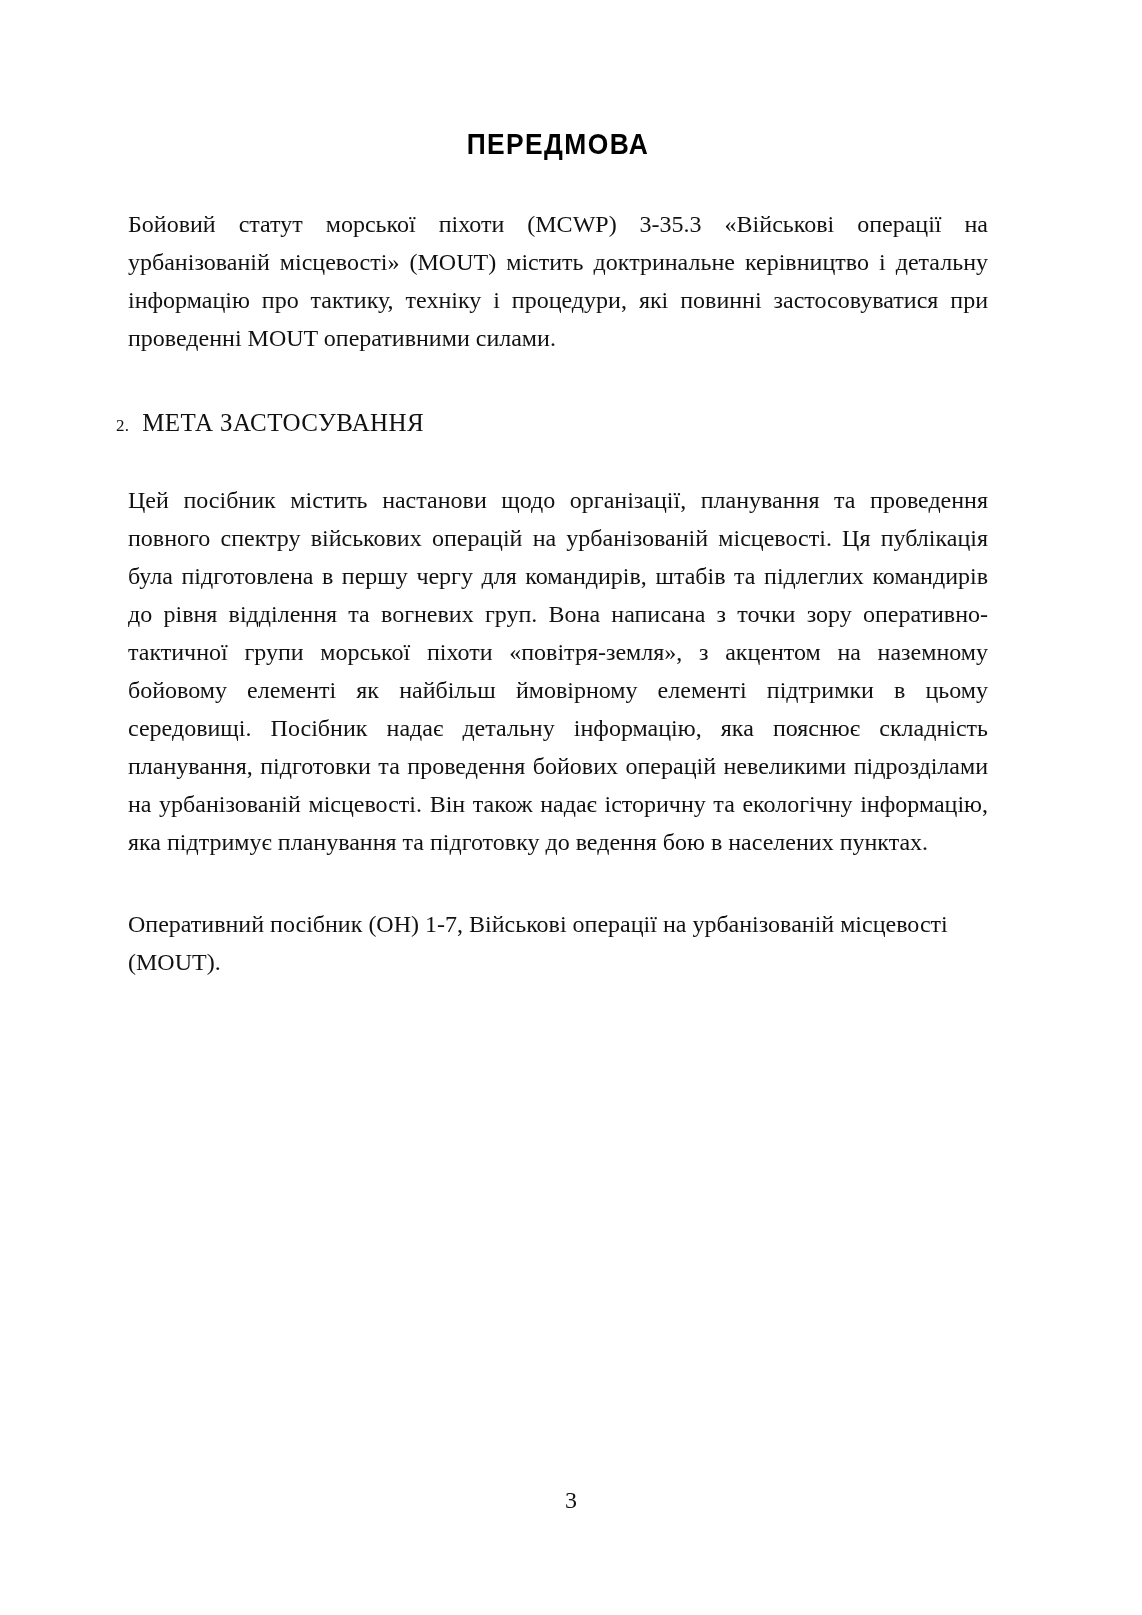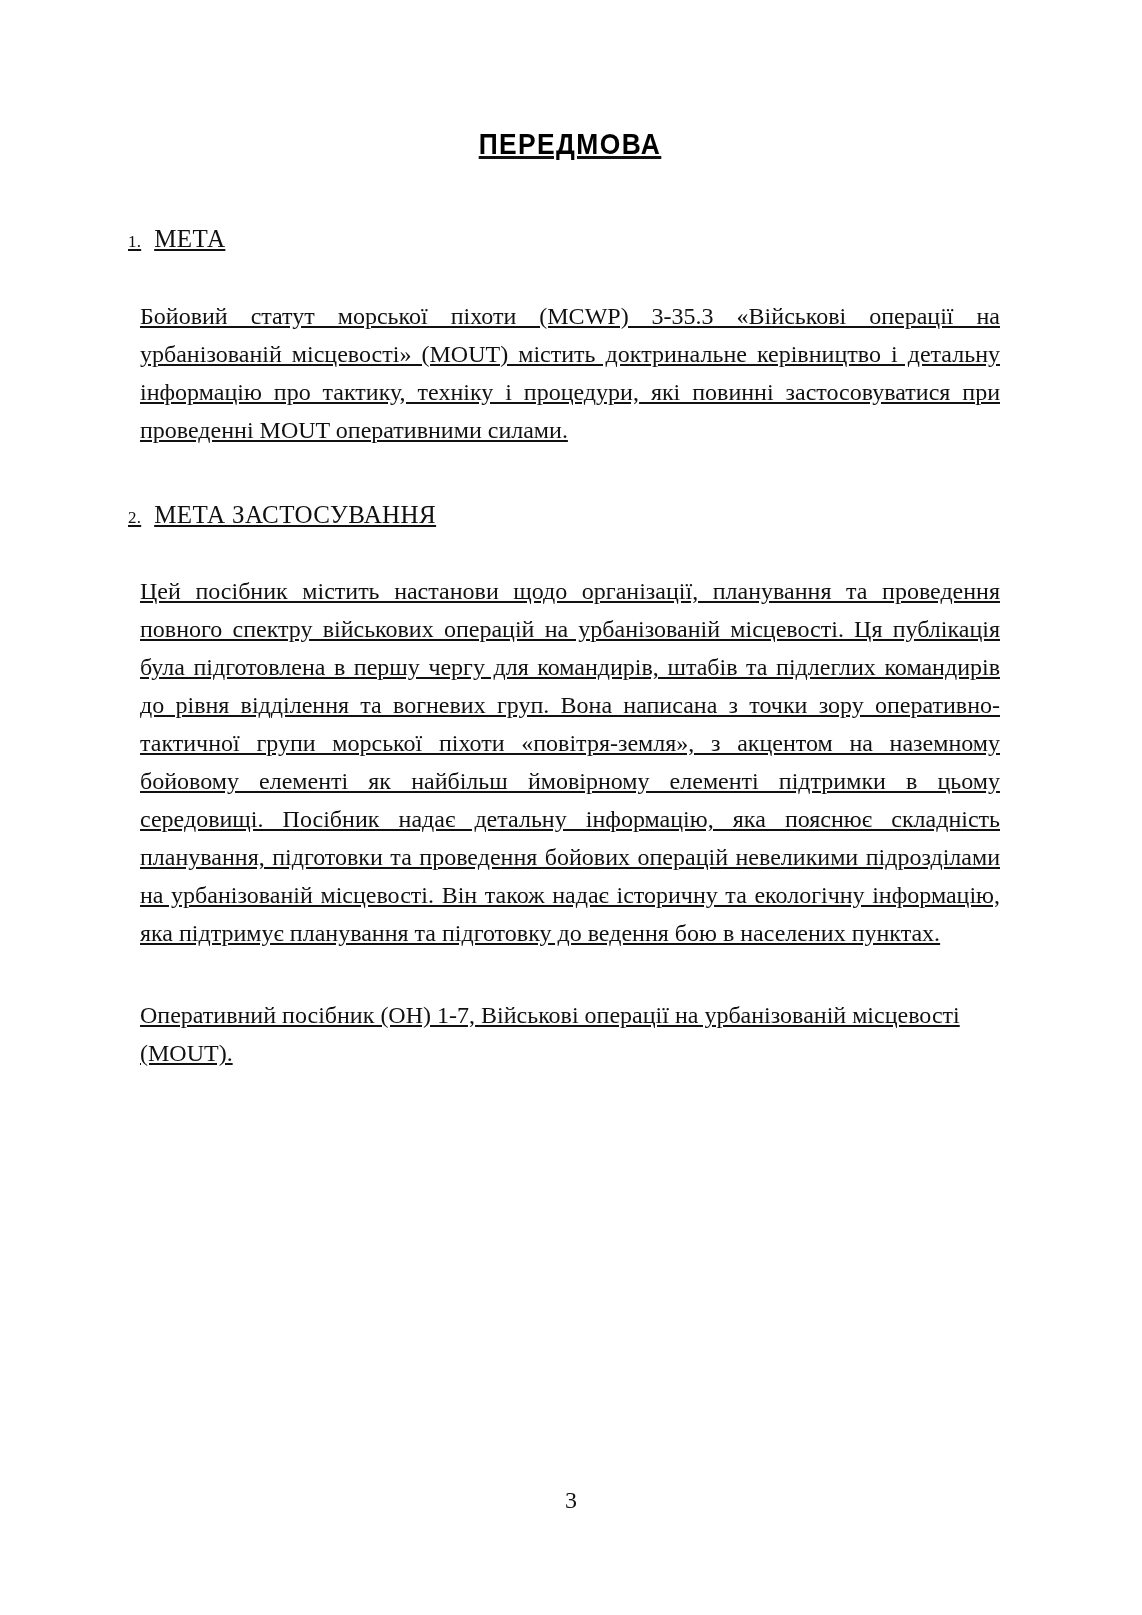--- a/index.html
+++ b/index.html
@@ -16,24 +16,23 @@
     color: #111111;
     overflow: hidden;
   }
   .page {
     position: absolute;
     inset: 0;
     background: #ffffff;
   }
   .content {
     position: absolute;
-    left: 128px;
+    left: 116px;
     top: 0;
     width: 884px;
-    text-decoration: underline;
   }
 
   
   .page-title {
     text-align: center;
     font-family: "Liberation Sans", "DejaVu Sans", sans-serif;
     font-weight: bold;
     font-size: 30px;
     letter-spacing: 1.6px;
     color: #000000;
@@ -97,23 +96,20 @@
   }
 </style>
 </head>
 <body>
 
 <div class="page">
   <div class="content">
 
     <h1 class="page-title">ПЕРЕДМОВА</h1>
 
-    <h2 class="section-heading block-sec1-heading">
-      <span class="num">1.</span><span class="heading-text">МЕТА</span>
-    </h2>
     <p class="body-paragraph block-sec1-body">Бойовий статут морської піхоти (MCWP) 3-35.3 «Військові операції на урбанізованій місцевості» (MOUT) містить доктринальне керівництво і детальну інформацію про тактику, техніку і процедури, які повинні застосовуватися при проведенні MOUT оперативними силами.</p>
 
     <h2 class="section-heading block-sec2-heading">
       <span class="num">2.</span><span class="heading-text">МЕТА ЗАСТОСУВАННЯ</span>
     </h2>
     <p class="body-paragraph block-sec2-body">Цей посібник містить настанови щодо організації, планування та проведення повного спектру військових операцій на урбанізованій місцевості. Ця публікація була підготовлена в першу чергу для командирів, штабів та підлеглих командирів до рівня відділення та вогневих груп. Вона написана з точки зору оперативно-тактичної групи морської піхоти «повітря-земля», з акцентом на наземному бойовому елементі як найбільш ймовірному елементі підтримки в цьому середовищі. Посібник надає детальну інформацію, яка пояснює складність планування, підготовки та проведення бойових операцій невеликими підрозділами на урбанізованій місцевості. Він також надає історичну та екологічну інформацію, яка підтримує планування та підготовку до ведення бою в населених пунктах.</p>
 
     <p class="body-paragraph block-sec3-body last">Оперативний посібник (ОН) 1-7, Військові операції на урбанізованій місцевості (MOUT).</p>
 
   </div>

